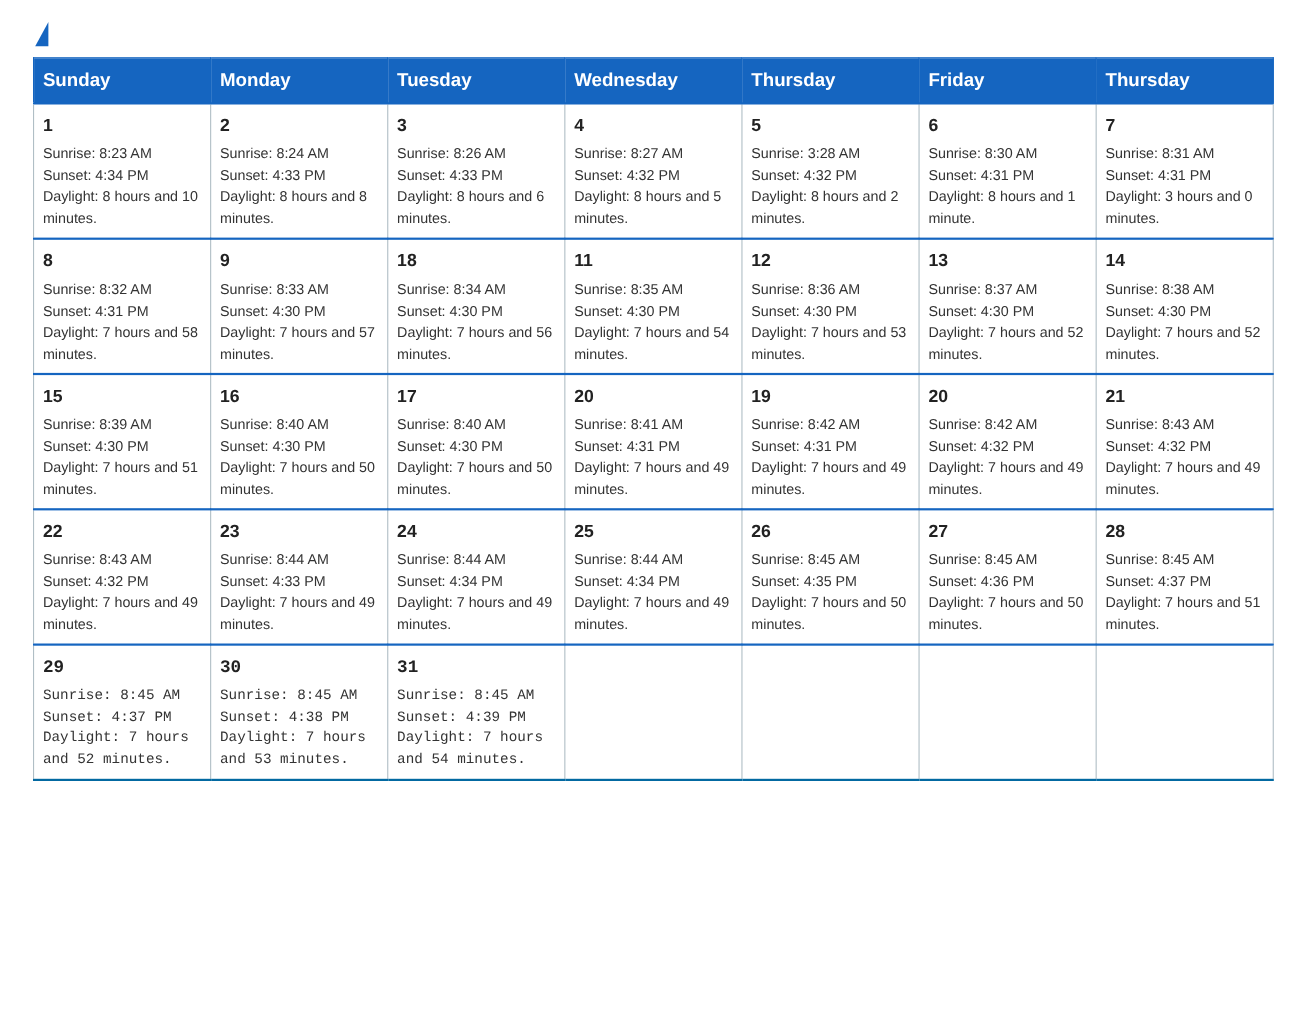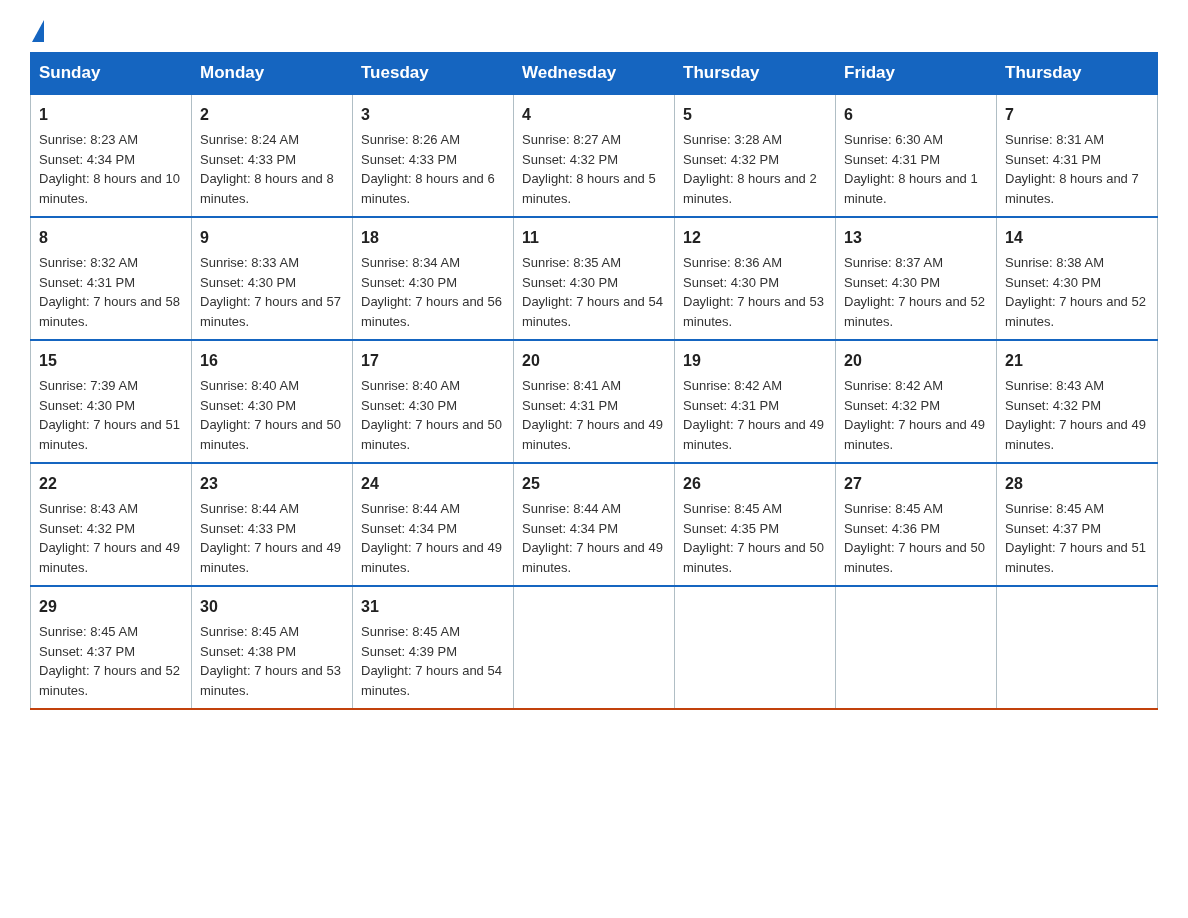--- a/index.html
+++ b/index.html
@@ -72,21 +72,22 @@
       min-height: 90px;
     }
     tbody tr td .day-num {
       font-size: 16px;
       font-weight: bold;
       color: #222;
       display: block;
       margin-bottom: 3px;
     }
     tbody tr:last-child td {
-      border-bottom: 2px solid #c2410c;
+      border-bottom: 2px solid #0369a1;
+      font-family: Liberation Mono, monospace;
     }
     tbody tr td:first-child {
       border-left: 1px solid #b0bec5;
     }
     tbody tr {
       border-top: 2px solid #1565c0;
     }
     .empty-cell {
       background: #fff;
     }
@@ -120,34 +121,34 @@
         <th>Thursday</th>
       </tr>
   </thead>
   <tbody id="calendar-body">
   <tr>
         <td><span class="day-num">1</span><span>Sunrise: 8:23 AM</span><br><span>Sunset: 4:34 PM</span><br><span>Daylight: 8 hours and 10 minutes.</span></td>
         <td><span class="day-num">2</span><span>Sunrise: 8:24 AM</span><br><span>Sunset: 4:33 PM</span><br><span>Daylight: 8 hours and 8 minutes.</span></td>
         <td><span class="day-num">3</span><span>Sunrise: 8:26 AM</span><br><span>Sunset: 4:33 PM</span><br><span>Daylight: 8 hours and 6 minutes.</span></td>
         <td><span class="day-num">4</span><span>Sunrise: 8:27 AM</span><br><span>Sunset: 4:32 PM</span><br><span>Daylight: 8 hours and 5 minutes.</span></td>
         <td><span class="day-num">5</span><span>Sunrise: 3:28 AM</span><br><span>Sunset: 4:32 PM</span><br><span>Daylight: 8 hours and 2 minutes.</span></td>
-        <td><span class="day-num">6</span><span>Sunrise: 6:30 AM</span><br><span>Sunset: 4:31 PM</span><br><span>Daylight: 8 hours and 1 minute.</span></td>
-        <td><span class="day-num">7</span><span>Sunrise: 8:31 AM</span><br><span>Sunset: 4:31 PM</span><br><span>Daylight: 8 hours and 7 minutes.</span></td>
+        <td><span class="day-num">6</span><span>Sunrise: 8:30 AM</span><br><span>Sunset: 4:31 PM</span><br><span>Daylight: 8 hours and 1 minute.</span></td>
+        <td><span class="day-num">7</span><span>Sunrise: 8:31 AM</span><br><span>Sunset: 4:31 PM</span><br><span>Daylight: 3 hours and 0 minutes.</span></td>
       </tr>
       <tr>
         <td><span class="day-num">8</span><span>Sunrise: 8:32 AM</span><br><span>Sunset: 4:31 PM</span><br><span>Daylight: 7 hours and 58 minutes.</span></td>
         <td><span class="day-num">9</span><span>Sunrise: 8:33 AM</span><br><span>Sunset: 4:30 PM</span><br><span>Daylight: 7 hours and 57 minutes.</span></td>
         <td><span class="day-num">18</span><span>Sunrise: 8:34 AM</span><br><span>Sunset: 4:30 PM</span><br><span>Daylight: 7 hours and 56 minutes.</span></td>
         <td><span class="day-num">11</span><span>Sunrise: 8:35 AM</span><br><span>Sunset: 4:30 PM</span><br><span>Daylight: 7 hours and 54 minutes.</span></td>
         <td><span class="day-num">12</span><span>Sunrise: 8:36 AM</span><br><span>Sunset: 4:30 PM</span><br><span>Daylight: 7 hours and 53 minutes.</span></td>
         <td><span class="day-num">13</span><span>Sunrise: 8:37 AM</span><br><span>Sunset: 4:30 PM</span><br><span>Daylight: 7 hours and 52 minutes.</span></td>
         <td><span class="day-num">14</span><span>Sunrise: 8:38 AM</span><br><span>Sunset: 4:30 PM</span><br><span>Daylight: 7 hours and 52 minutes.</span></td>
       </tr>
       <tr>
-        <td><span class="day-num">15</span><span>Sunrise: 7:39 AM</span><br><span>Sunset: 4:30 PM</span><br><span>Daylight: 7 hours and 51 minutes.</span></td>
+        <td><span class="day-num">15</span><span>Sunrise: 8:39 AM</span><br><span>Sunset: 4:30 PM</span><br><span>Daylight: 7 hours and 51 minutes.</span></td>
         <td><span class="day-num">16</span><span>Sunrise: 8:40 AM</span><br><span>Sunset: 4:30 PM</span><br><span>Daylight: 7 hours and 50 minutes.</span></td>
         <td><span class="day-num">17</span><span>Sunrise: 8:40 AM</span><br><span>Sunset: 4:30 PM</span><br><span>Daylight: 7 hours and 50 minutes.</span></td>
         <td><span class="day-num">20</span><span>Sunrise: 8:41 AM</span><br><span>Sunset: 4:31 PM</span><br><span>Daylight: 7 hours and 49 minutes.</span></td>
         <td><span class="day-num">19</span><span>Sunrise: 8:42 AM</span><br><span>Sunset: 4:31 PM</span><br><span>Daylight: 7 hours and 49 minutes.</span></td>
         <td><span class="day-num">20</span><span>Sunrise: 8:42 AM</span><br><span>Sunset: 4:32 PM</span><br><span>Daylight: 7 hours and 49 minutes.</span></td>
         <td><span class="day-num">21</span><span>Sunrise: 8:43 AM</span><br><span>Sunset: 4:32 PM</span><br><span>Daylight: 7 hours and 49 minutes.</span></td>
       </tr>
       <tr>
         <td><span class="day-num">22</span><span>Sunrise: 8:43 AM</span><br><span>Sunset: 4:32 PM</span><br><span>Daylight: 7 hours and 49 minutes.</span></td>
         <td><span class="day-num">23</span><span>Sunrise: 8:44 AM</span><br><span>Sunset: 4:33 PM</span><br><span>Daylight: 7 hours and 49 minutes.</span></td>

